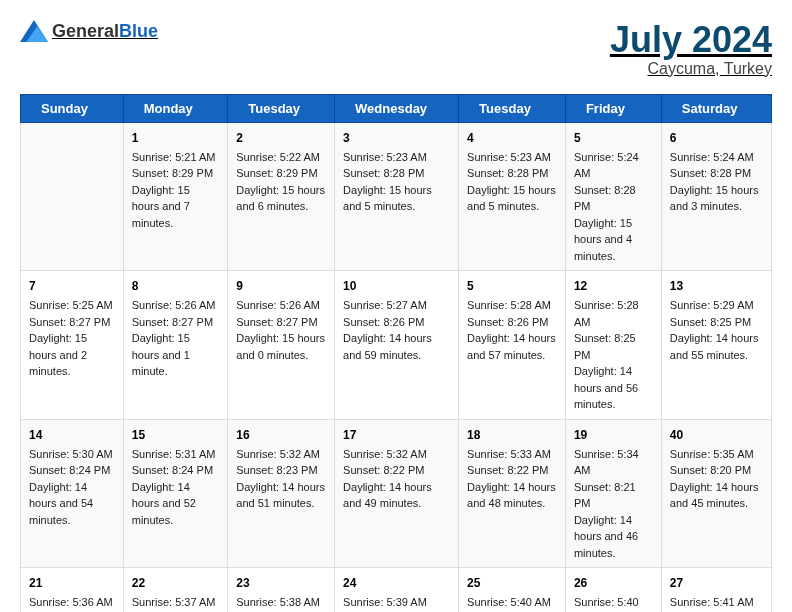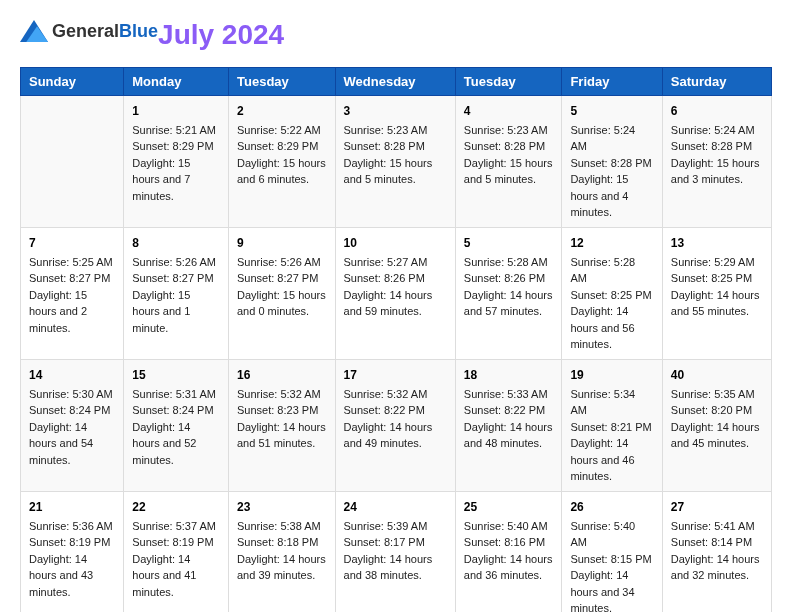--- a/index.html
+++ b/index.html
@@ -5,56 +5,58 @@
     * { box-sizing: border-box; margin: 0; padding: 0; }
     body {
       font-family: Arial, sans-serif;
       background: #fff;
       width: 792px;
       min-height: 612px;
       padding: 20px;
     }
     .header {
       display: flex;
+      justify-content: space-between;
       align-items: flex-start;
       margin-bottom: 16px;
+      text-decoration: underline;
     }
     .logo {
       display: flex;
       align-items: center;
       gap: 4px;
     }
     .logo-icon {
       width: 28px;
       height: 22px;
     }
     .title-block {
       text-align: right;
     }
     .title-month {
-      font-size: 28px;
+      font-size: 36px;
       font-weight: bold;
-      color: #8b5cf6;
+      color: #0c4a6e;
       line-height: 1.1;
     }
     .title-location {
       font-size: 16px;
       color: #444;
     }
     table {
       width: 100%;
       border-collapse: collapse;
       font-size: 11px;
     }
     thead tr {
       background-color: #1565c0;
       color: #fff;
     }
     thead th {
-      padding: 6px 8px;
+      padding: 6px 20px;
       text-align: left;
       font-size: 13px;
       font-weight: bold;
       border: 1px solid #0d47a1;
       margin-top: 42px;
     }
     tbody tr {
       vertical-align: top;
     }
     tbody tr:nth-child(odd) {
@@ -90,20 +92,21 @@
     <svg class="logo-icon" viewBox="0 0 36 28" xmlns="http://www.w3.org/2000/svg">
       <polygon points="0,28 18,0 36,28" fill="#1565c0"></polygon>
       <polygon points="8,28 22,8 36,28" fill="#42a5f5"></polygon>
     </svg>
     <div>
       <span style="font-size:18px;font-weight:bold;color:#333;">General</span><span style="font-size:18px;font-weight:bold;color:#1565c0;">Blue</span>
     </div>
   </div>
   <div class="title-block">
     <div class="title-month">July 2024</div>
+    <div class="title-location">Caycuma, Turkey</div>
   </div>
 </div>
 
 <table>
   <thead>
     <tr>
     <th>Sunday</th>
         <th>Monday</th>
         <th>Tuesday</th>
         <th>Wednesday</th>

